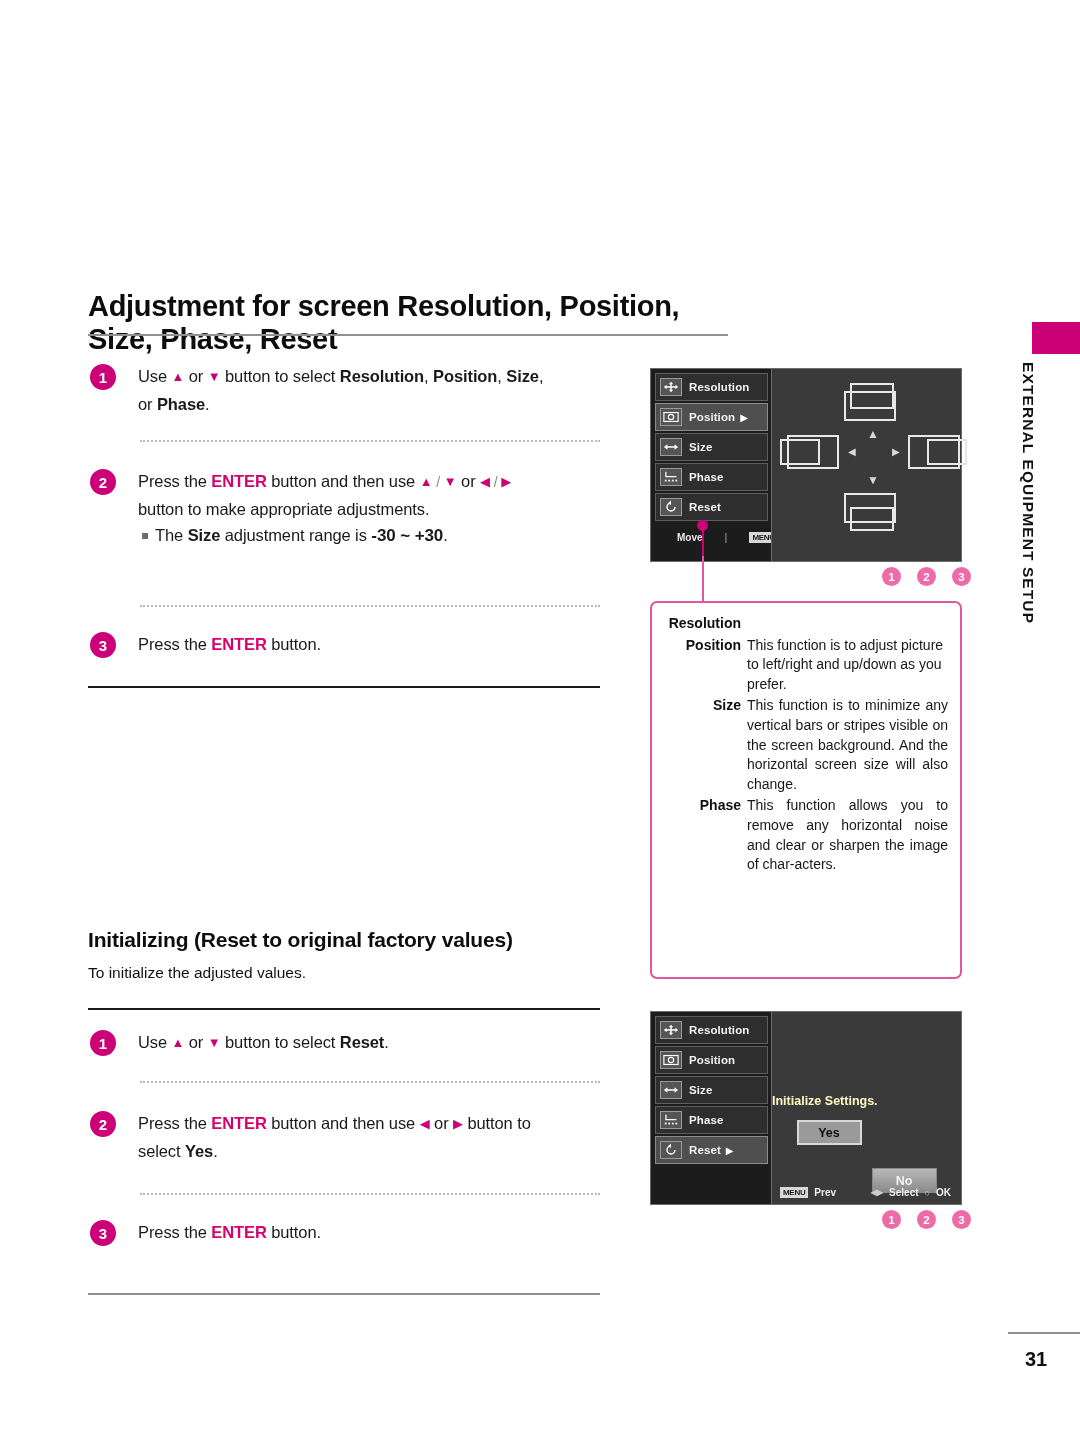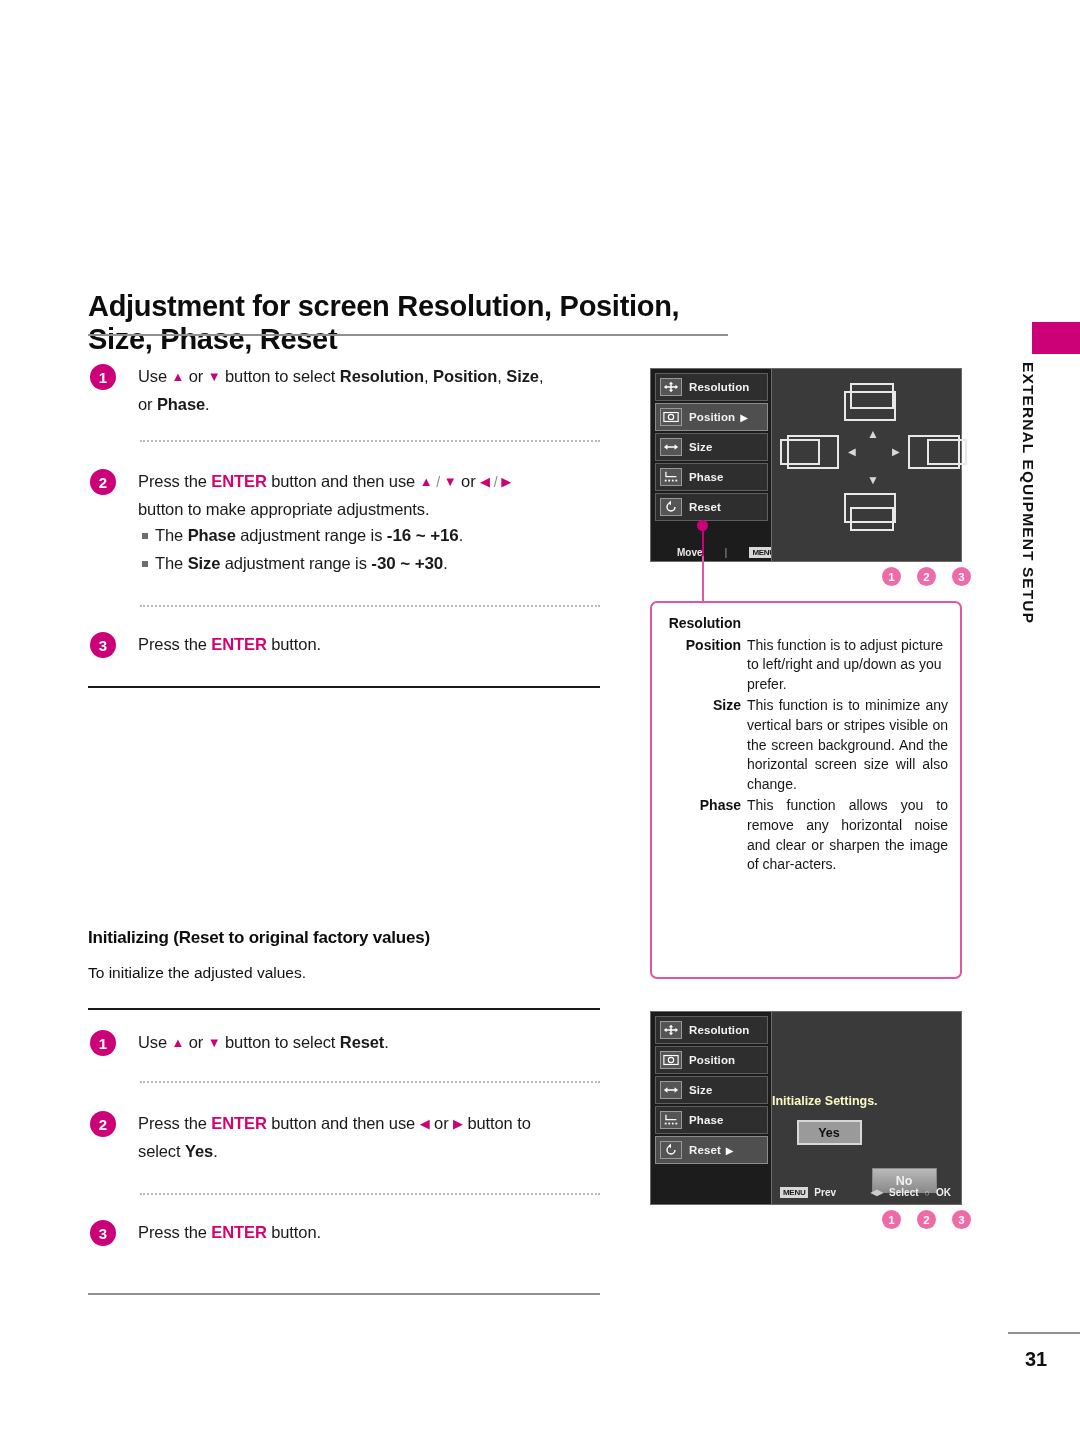--- a/index.html
+++ b/index.html
@@ -47,21 +47,21 @@
     font-size: 29px;
     font-weight: bold;
     color: #0d0d0d;
     letter-spacing: -0.3px;
   }
   .h-sub {
     position: absolute;
     left: 88px;
     top: 928px;
     width: 560px;
-    font-size: 17px;
+    font-size: 21px;
     font-weight: bold;
     color: #0d0d0d;
     letter-spacing: -0.2px;
   }
   .h-sub2 {
     position: absolute;
     left: 88px;
     top: 964px;
     width: 560px;
     font-size: 15.5px;
@@ -174,21 +174,21 @@
   }
   .osd-arrow {
     color: #ffffff;
     font-size: 10px;
     margin-left: 5px;
   }
   .osd-bottom {
     margin-top: auto;
     height: 26px;
     display: flex;
-    align-items: flex-end;
+    align-items: flex-start;
     color: #e8e8e8;
     font-size: 10px;
     font-weight: bold;
     gap: 22px;
   }
   .osd-right {
     flex: 1;
     background: #3a3a3a;
     border-left: 1px solid #6b6b6b;
     position: relative;
@@ -375,21 +375,20 @@
   </div>
 </div>
 
 <div class="rule-dot" style="left:140px; top:440px; width:460px;"></div>
 
 <div class="step" style="left:90px; top:468px; width:540px;">
   <div class="badge">2</div>
   <div class="step-text">
     <span>Press the </span><span class="pink">ENTER</span><span> button and then use </span><span class="tri">▲</span><span class="sep"> / </span><span class="tri">▼</span><span> or </span><span class="tri">◀</span><span class="sep"> / </span><span class="tri">▶</span><br>
     <span>button to make appropriate adjustments.</span>
-    <div class="bullet-line"><span class="sq"></span><span>The </span><b>Phase</b><span> adjustment range is </span><span class="rng">-16 ~ +16</span><span>.</span></div>
     <div class="bullet-line"><span class="sq"></span><span>The </span><b>Size</b><span> adjustment range is </span><span class="rng">-30 ~ +30</span><span>.</span></div>
   </div>
 </div>
 
 <div class="rule-dot" style="left:140px; top:605px; width:460px;"></div>
 
 <div class="step" style="left:90px; top:631px; width:520px;">
   <div class="badge">3</div>
   <div class="step-text">
     <span>Press the </span><span class="pink">ENTER</span><span> button.</span>

